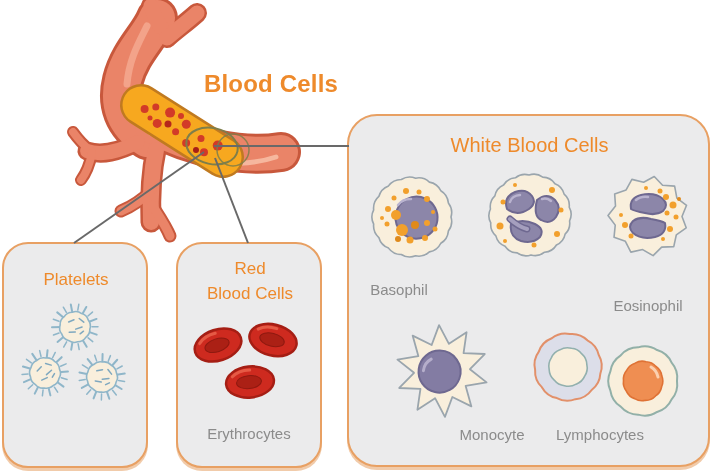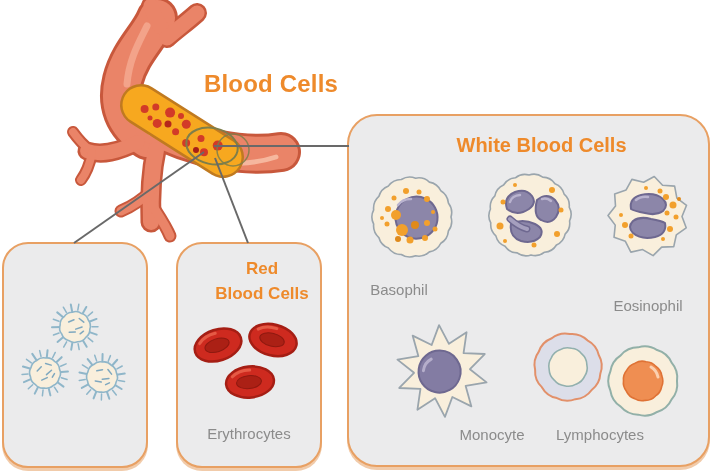--- a/index.html
+++ b/index.html
@@ -9,42 +9,43 @@
   }
   .panel{
     position:absolute;background:var(--box-bg);
     border:2px solid var(--box-border);border-radius:26px;
     box-shadow:0 3px 0 rgba(230,160,100,.55);
   }
   #panel-platelets{left:2px;top:242px;width:142px;height:222px;}
   #panel-rbc{left:176px;top:242px;width:142px;height:222px;}
   #panel-wbc{left:347px;top:114px;width:359px;height:349px;border-radius:30px;}
   .panel-title{
-    position:absolute;left:13px;width:100%;text-align:center;
-    color:var(--accent);font-weight:bold;white-space:pre-line;
+    position:absolute;left:1px;width:100%;text-align:center;
+    color:var(--accent);font-weight:normal;white-space:pre-line;
   }
   #panel-platelets .panel-title{top:26px;font-size:17px;}
   #panel-rbc .panel-title{top:12px;font-size:17px;line-height:25px;}
   #panel-wbc .panel-title{top:18px;font-size:20px;}
   .cell-label{
     position:absolute;text-align:center;color:var(--label);font-size:15px;
   }
   .full-label{left:0;width:100%;top:181px;}
   #diagram-title{
     position:absolute;left:200px;top:70px;width:142px;text-align:center;
     font-size:24px;font-weight:bold;color:var(--accent);letter-spacing:.2px;
   }
   #overlay{position:absolute;left:0;top:0;pointer-events:none;}
 </style>
 </head>
 <body>
 
 <div id="stage">
 
   <div id="panel-platelets" class="panel">
+    <div class="panel-title">Platelets</div>
   </div>
 
   <div id="panel-rbc" class="panel">
     <div class="panel-title">Red
 Blood Cells</div>
     <div class="cell-label full-label">Erythrocytes</div>
   </div>
 
   <div id="panel-wbc" class="panel">
     <div class="panel-title">White Blood Cells</div>

